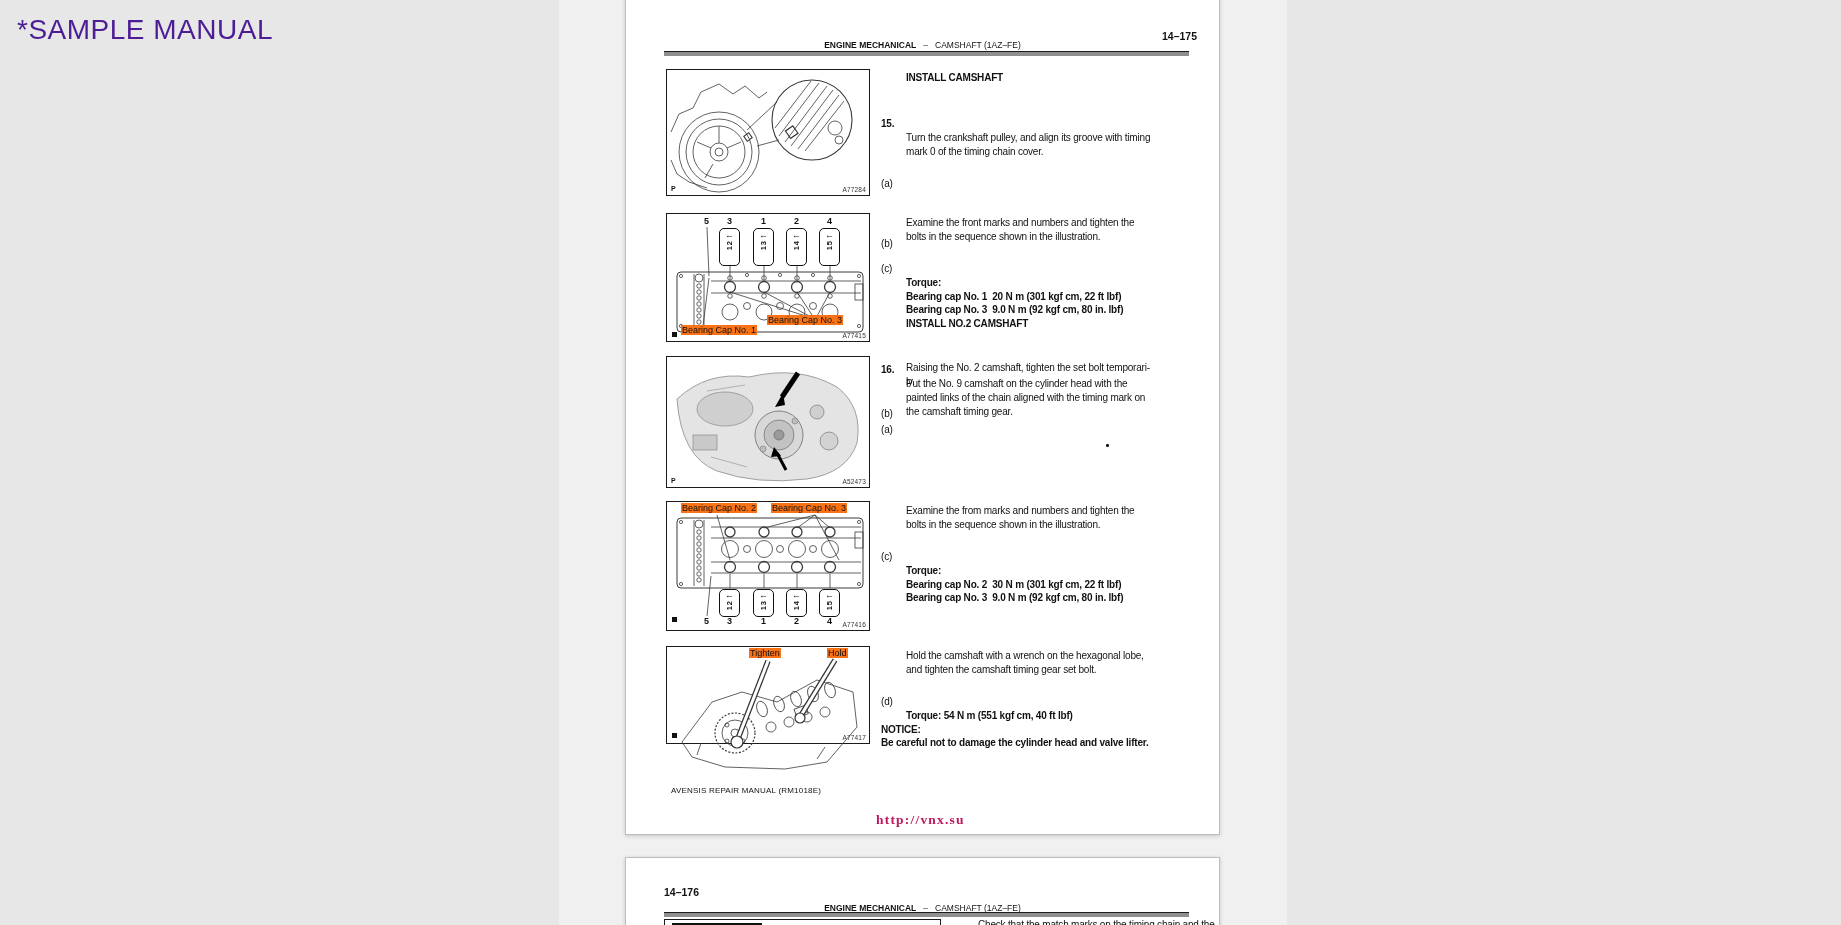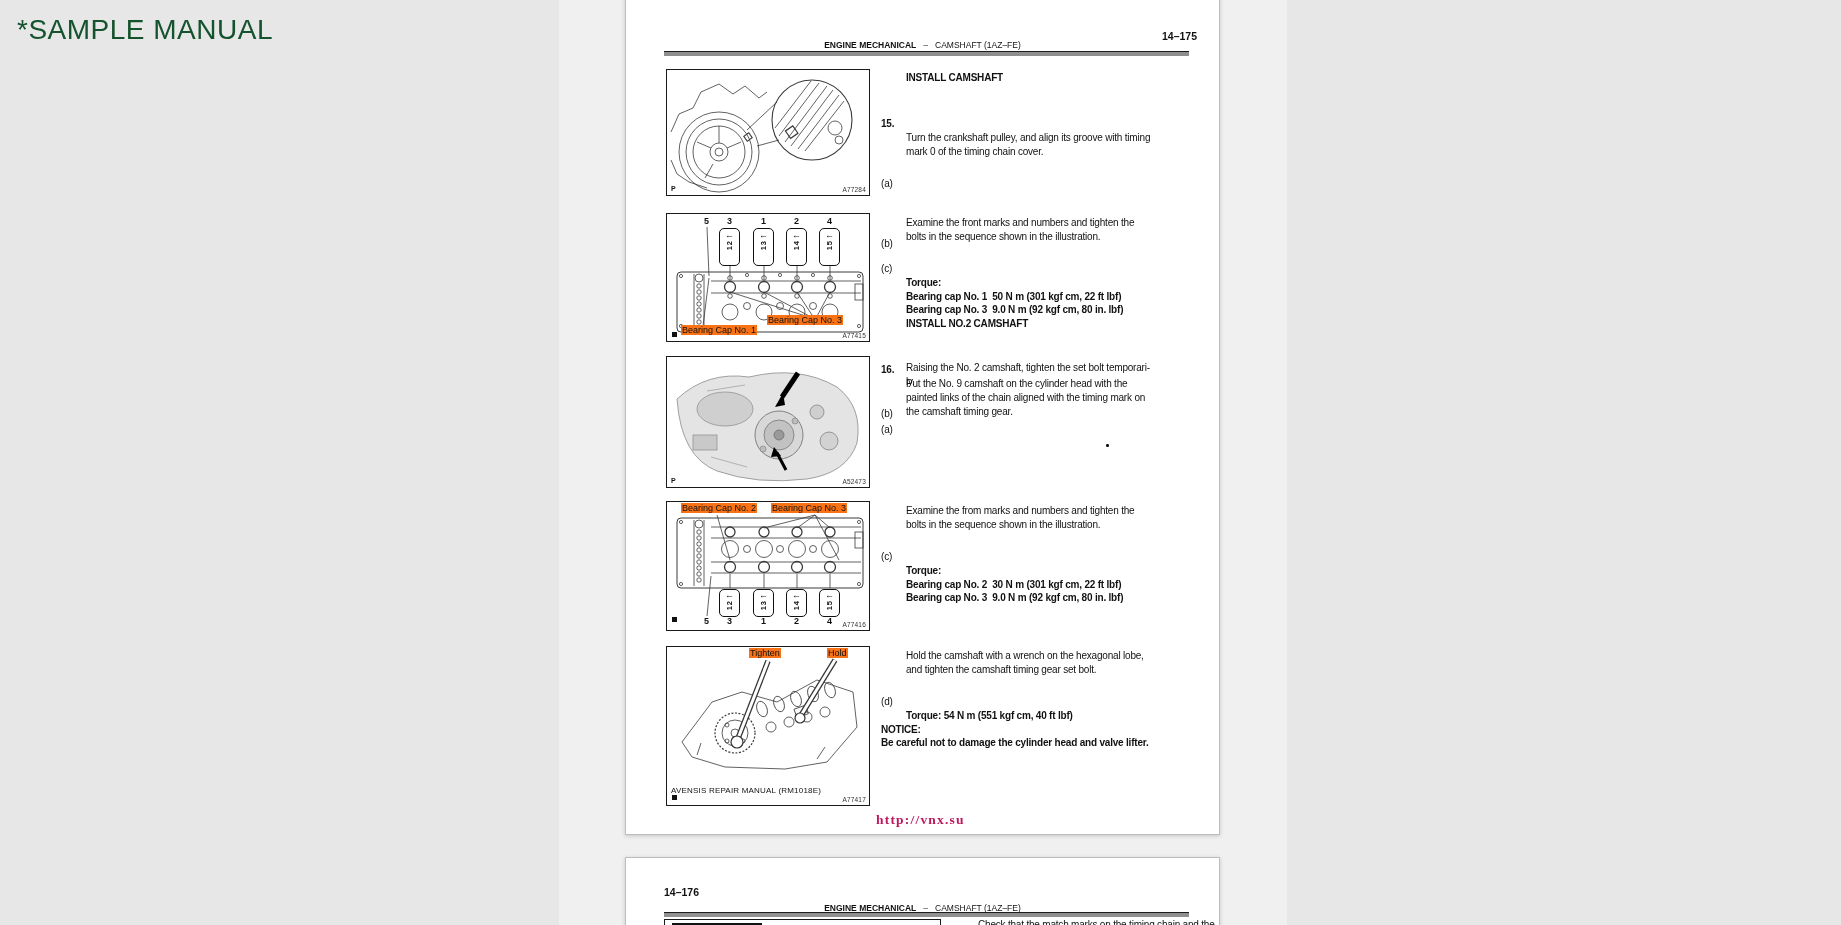--- a/index.html
+++ b/index.html
@@ -1,19 +1,19 @@
 <!DOCTYPE html>
 <html><head>
 <meta charset="utf-8">
 <style>
   html,body{margin:0;padding:0;}
   body{font-family:"Liberation Sans","DejaVu Sans",sans-serif;}
   .screen{position:relative;width:1841px;height:925px;background:#e7e7e7;overflow:hidden;}
   .viewer-col{position:absolute;left:559px;top:0;width:728px;height:925px;background:#f0f0f0;}
-  .sample-label{position:absolute;left:17px;top:14px;font-size:28px;color:#14532d;letter-spacing:0.5px;}
+  .sample-label{position:absolute;left:17px;top:14px;font-size:28px;color:#4c1d95;letter-spacing:0.5px;}
   .page{position:absolute;left:625px;width:593px;background:#fff;border:1px solid #bdbdbd;
         box-shadow:0 1px 4px rgba(0,0,0,0.18);color:#111;}
   .page1{top:-9px;height:842px;}
   .page2{top:857px;height:300px;}
   .pagenum{position:absolute;font-weight:bold;font-size:10.5px;}
   .p1num{top:38px;right:22px;}
   .p2num{top:28px;left:38px;}
   .runhead{position:absolute;left:0;right:0;text-align:center;font-size:8.5px;white-space:nowrap;}
   .rh-b{font-weight:bold;}
   .rh-d{margin:0 7px;color:#444;}
@@ -273,21 +273,21 @@
       </div>
       <span class="fignum" style="left:37px;top:114px;">5</span>
       <span class="fignum" style="left:60px;top:114px;">3</span>
       <span class="fignum" style="left:94px;top:114px;">1</span>
       <span class="fignum" style="left:127px;top:114px;">2</span>
       <span class="fignum" style="left:160px;top:114px;">4</span>
       <span class="figsq" style="bottom:8px;"></span>
       <span class="figcode">A77416</span>
     </div>
 
-    <div class="fig" style="top:654px;height:160px;padding-left:8px;">
+    <div class="fig" style="top:654px;height:98px;padding-left:8px;">
       <svg width="201" height="127" viewBox="0 0 201 127" style="position:absolute;left:0;top:0;">
         <g stroke="#3a3a3a" fill="none" stroke-width="0.8">
           <path d="M15,95 L45,55 L75,45 L110,55 L150,33 L186,45 L190,80 L160,115 L118,122 L58,120 L25,110 Z"></path>
           <circle cx="68" cy="86" r="20" stroke-dasharray="2,1.6" stroke-width="1.2"></circle>
           <circle cx="68" cy="86" r="13"></circle>
             <circle cx="68" cy="86" r="4"></circle>
           <circle cx="60" cy="78" r="2"></circle>
             <circle cx="76" cy="78" r="2"></circle>
             <circle cx="60" cy="94" r="2"></circle>
             <circle cx="76" cy="94" r="2"></circle>
@@ -332,21 +332,21 @@
       </div>
     </div>
 
     <div class="tb" style="top:224px;">
       <div class="row">
         <span class="m">(c)</span>
         <span class="t">Examine the front marks and numbers and tighten the
 bolts in the sequence shown in the illustration.</span>
       </div>
       <div class="ind">Torque:</div>
-      <div class="ind">Bearing cap No. 1  50 N m (301 kgf cm, 22 ft lbf)</div>
+      <div class="ind">Bearing cap No. 1  20 N m (301 kgf cm, 22 ft lbf)</div>
       <div class="ind">Bearing cap No. 3  9.0 N m (92 kgf cm, 80 in. lbf)</div>
       <div class="row">
         <span class="m b">16.</span>
         <span class="b">INSTALL NO.2 CAMSHAFT</span>
       </div>
       <div class="row">
         <span class="m">(a)</span>
         <span class="t">Put the No. 9 camshaft on the cylinder head with the
 painted links of the chain aligned with the timing mark on
 the camshaft timing gear.</span>

